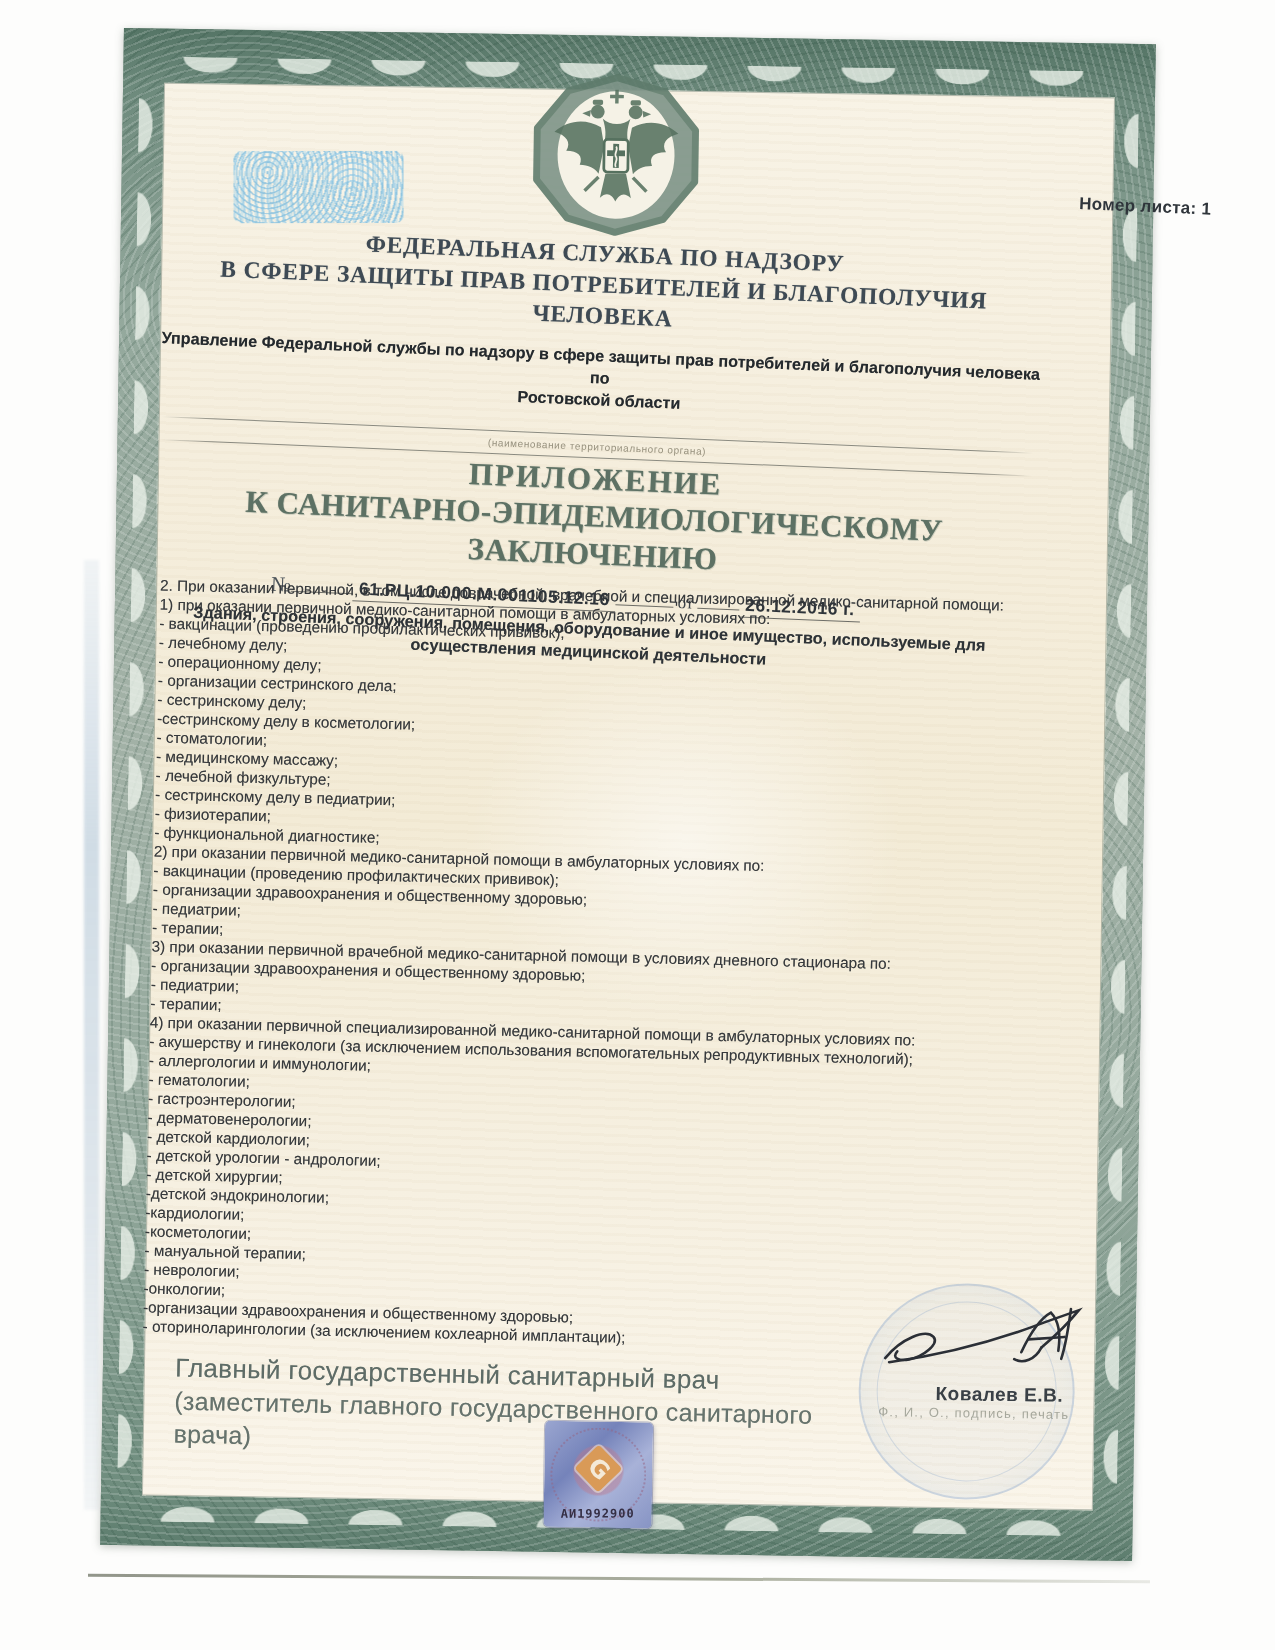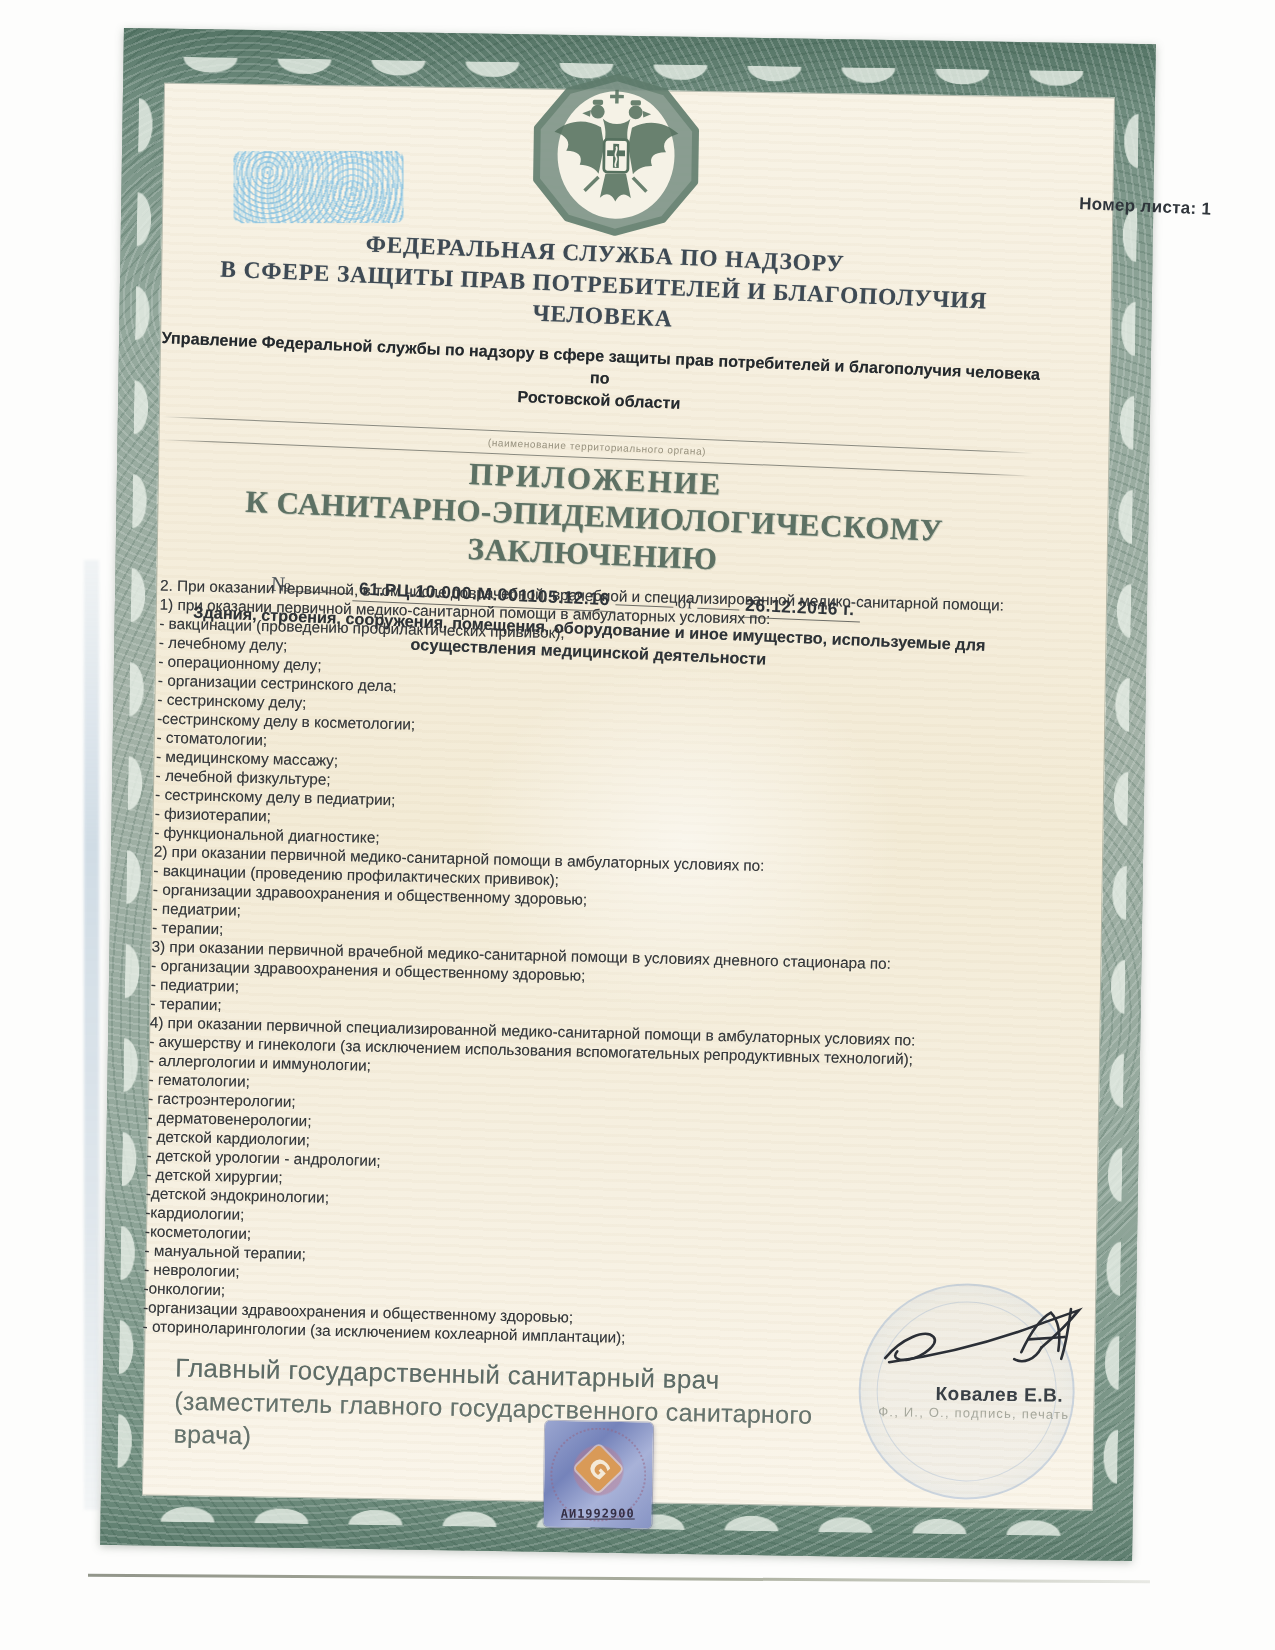--- a/index.html
+++ b/index.html
@@ -152,21 +152,21 @@
     background:#d99a57;border-radius:4px;transform:rotate(45deg);
     color:#f4ead8;font-family:"DejaVu Sans",sans-serif;font-weight:bold;font-size:24px;
     line-height:34px;text-align:center;text-indent:1px;
     box-shadow:0 0 0 2px rgba(244,234,216,.55);
   }
   .hologram::after{content:"";position:absolute;inset:6px;border-radius:50%;
     border:2px dotted rgba(150,100,130,.5);}
   .holo-serial{
     position:absolute;left:0;right:0;bottom:7px;text-align:center;z-index:2;
     font-family:"DejaVu Sans Mono",monospace;font-size:12px;font-weight:bold;
-    color:#352f45;letter-spacing:1px;transform:rotate(-1deg);text-decoration:underline;
+    color:#352f45;letter-spacing:1px;transform:rotate(-1deg);
   }
   
   .edge-streak{
     position:absolute;left:84px;top:560px;width:15px;height:950px;z-index:1;
     background:linear-gradient(180deg, rgba(150,175,195,.12), rgba(140,170,195,.4) 30%, rgba(150,175,195,.28) 70%, rgba(150,175,195,.1));
     filter:blur(1.5px);
   }
   .bottom-line{
     position:absolute;left:88px;top:1577px;width:1062px;height:3px;z-index:1;
     transform:rotate(0.35deg);

